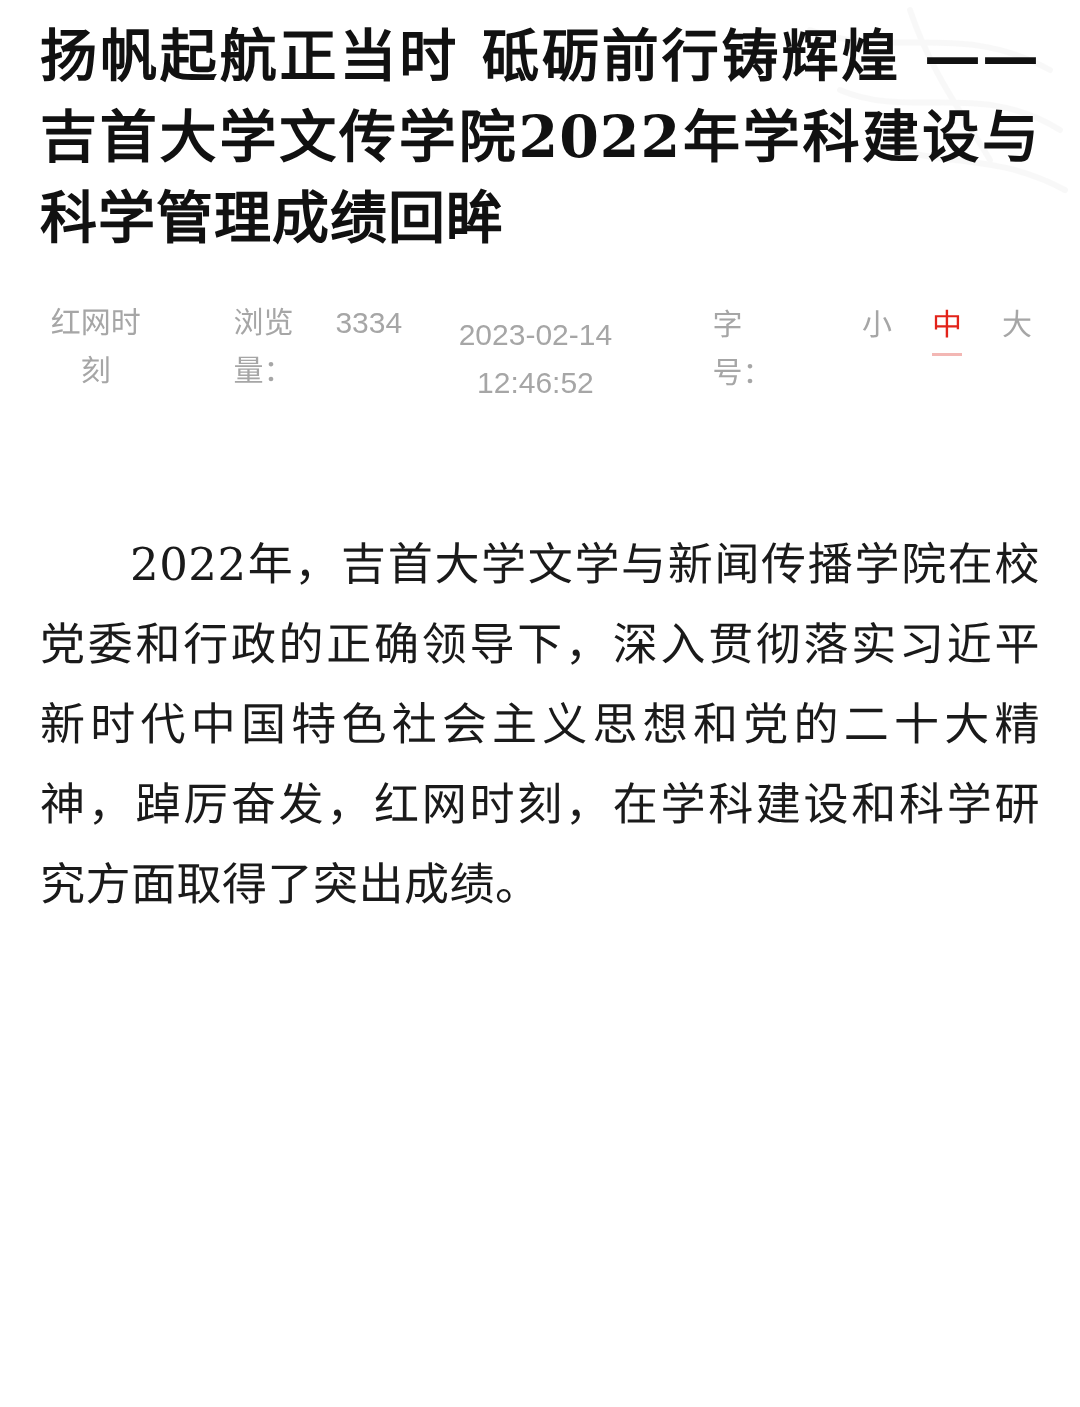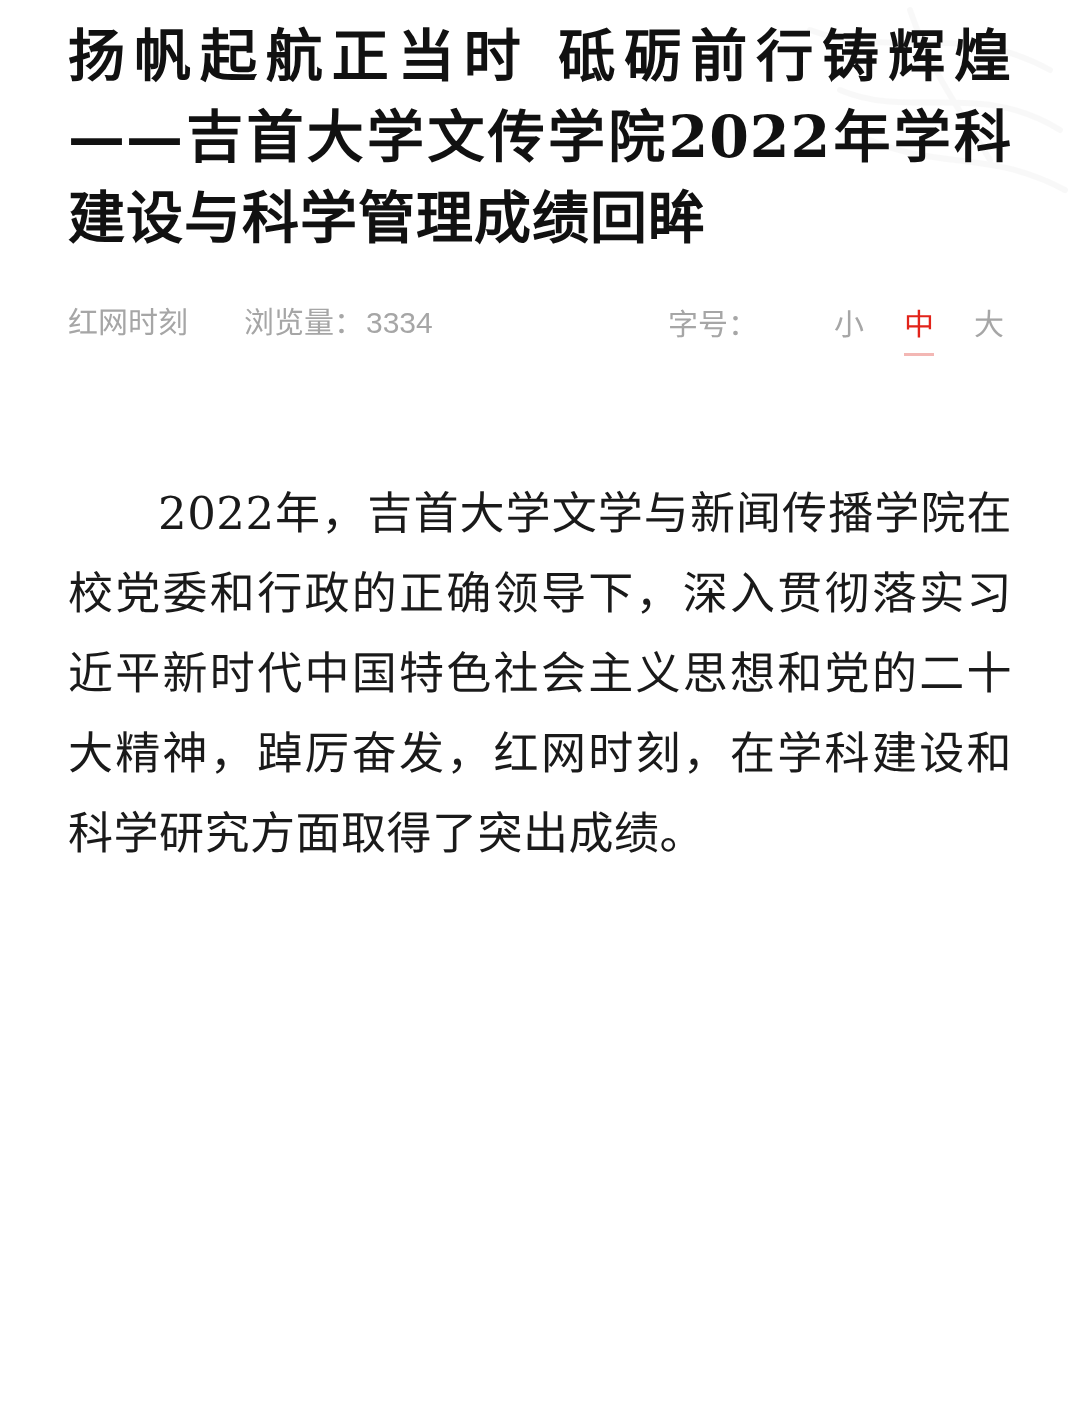--- a/index.html
+++ b/index.html
@@ -22,21 +22,21 @@
     top: 0;
     right: 0;
     width: 420px;
     height: 300px;
     pointer-events: none;
     opacity: 0.06;
   }
 
   .article {
     position: relative;
-    padding: 0 68px;
+    padding: 0 40px;
     box-sizing: border-box;
   }
 
   .headline {
     font-family: "DejaVu Serif", "Liberation Serif", serif;
     font-weight: 700;
     font-size: 57px;
     line-height: 1.42;
     letter-spacing: 1px;
     color: #111111;
@@ -61,21 +61,21 @@
     text-align: center;
   }
   .meta-line-1 {
     display: flex;
     align-items: baseline;
   }
   .meta-source {
     margin-right: 56px;
   }
   .meta-views-label { }
-  .meta-views-count { margin-left: 2px; }
+  .meta-views-count { margin-left: 16px; }
   .meta-date {
     margin-top: 12px;
   }
 
   .fontsize-ctrl {
     display: flex;
     align-items: baseline;
     color: #a6a6a6;
     font-size: 30px;
     padding-right: 8px;
@@ -127,20 +127,21 @@
   <h1 class="headline">扬帆起航正当时 砥砺前行铸辉煌 ——吉首大学文传学院2022年学科建设与科学管理成绩回眸</h1>
 
   <div class="meta-bar">
 
     <div class="meta-left">
       <div class="meta-line-1">
         <span class="meta-source">红网时刻</span>
         <span class="meta-views-label">浏览量：</span>
         <span class="meta-views-count">3334</span>
       </div>
+      <div class="meta-date">2023-02-14 12:46:52</div>
     </div>
 
     <div class="fontsize-ctrl">
       <span class="fontsize-label">字号：</span>
       <span class="fs-opt">小</span>
       <span class="fs-opt active">中</span>
       <span class="fs-opt">大</span>
     </div>
 
   </div>

